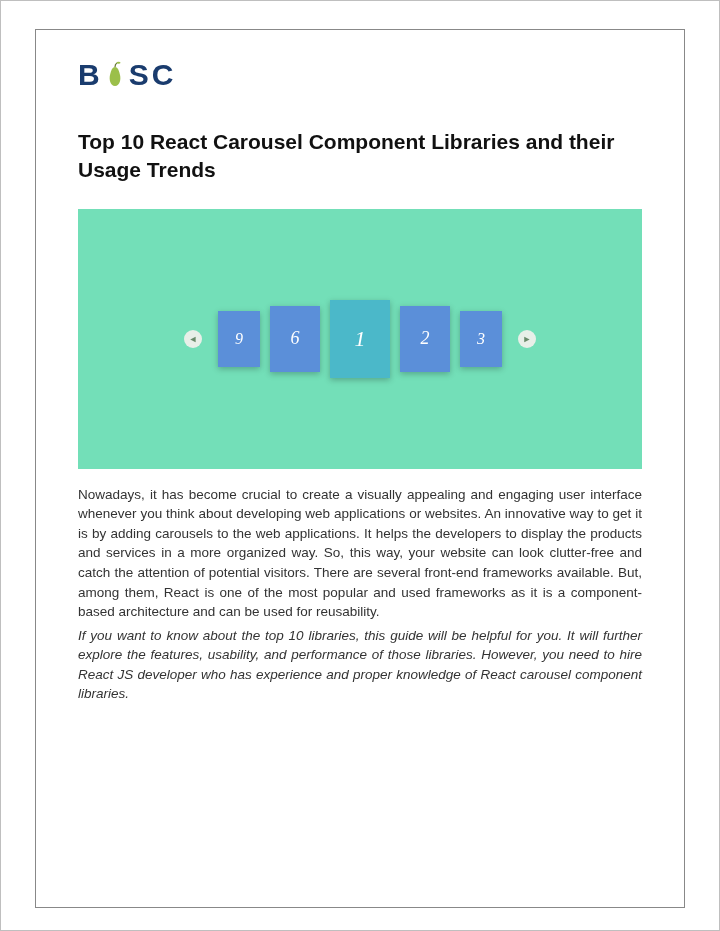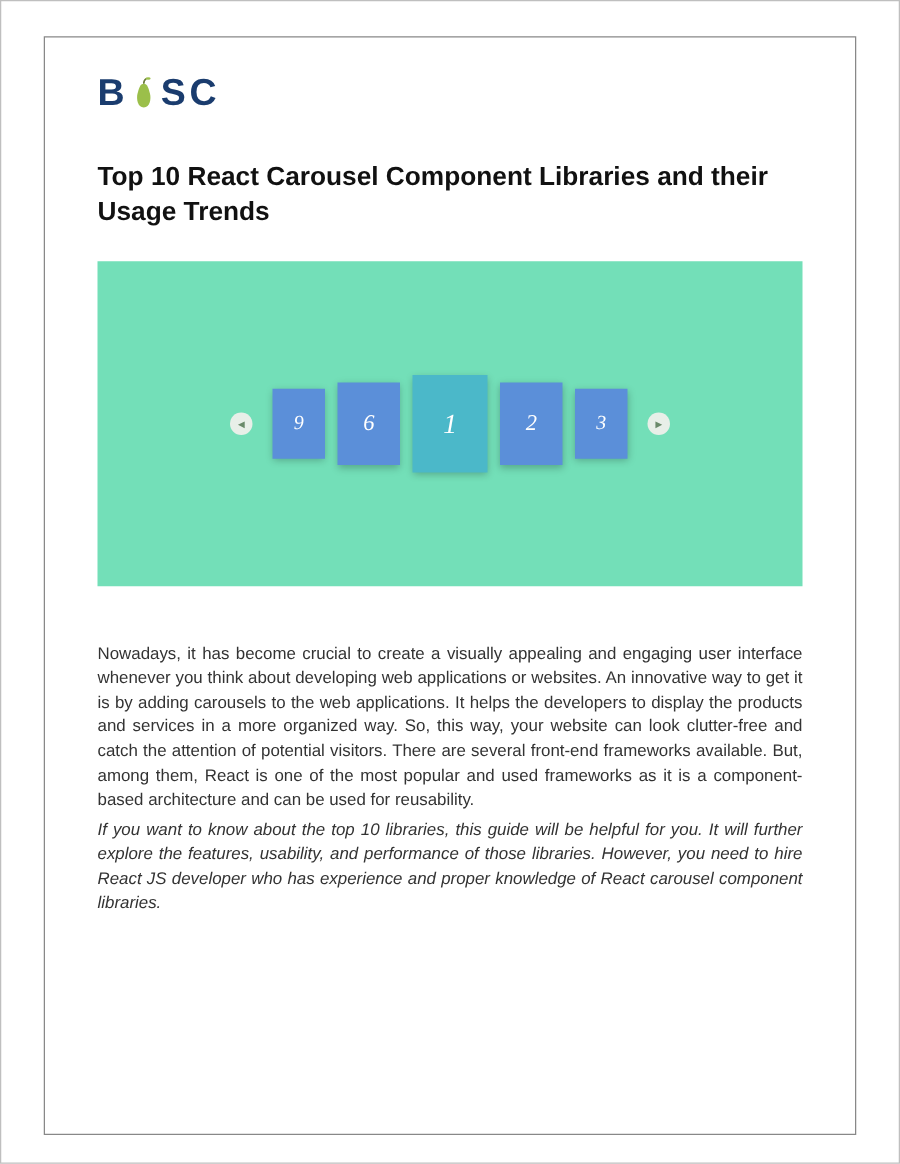--- a/index.html
+++ b/index.html
@@ -88,21 +88,21 @@
     align-items: center;
     justify-content: center;
     font-style: italic;
     font-family: Georgia, serif;
     box-shadow: 0 2px 6px rgba(0,0,0,0.25);
   }
   .slide.small  { width: 42px; height: 56px; font-size: 16px; }
   .slide.med    { width: 50px; height: 66px; font-size: 18px; background:#5b8fd9; }
   .slide.center { width: 60px; height: 78px; font-size: 22px; background:#4bb8c9; }
   .para {
-    margin-top: 44px;
+    margin-top: 16px;
     font-size: 13.5px;
     line-height: 1.45;
     text-align: justify;
     color: #333;
   }
   .para + .para { margin-top: 4px; font-style: italic; }
   .footer {
     position: absolute;
     bottom: 18px;
     left: 42px;

